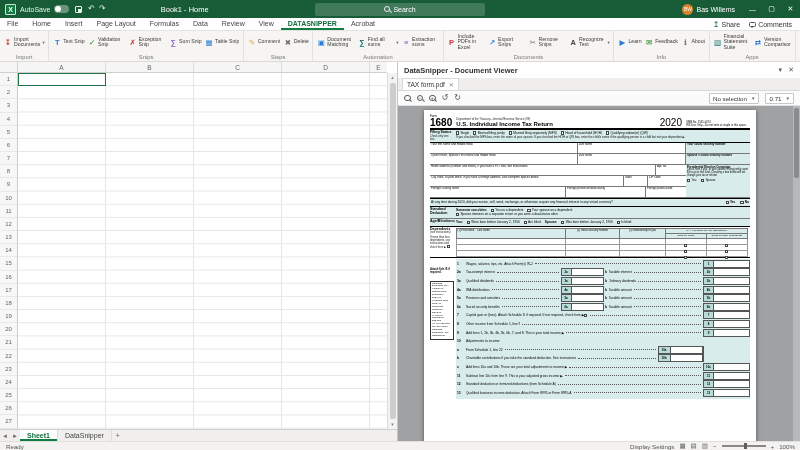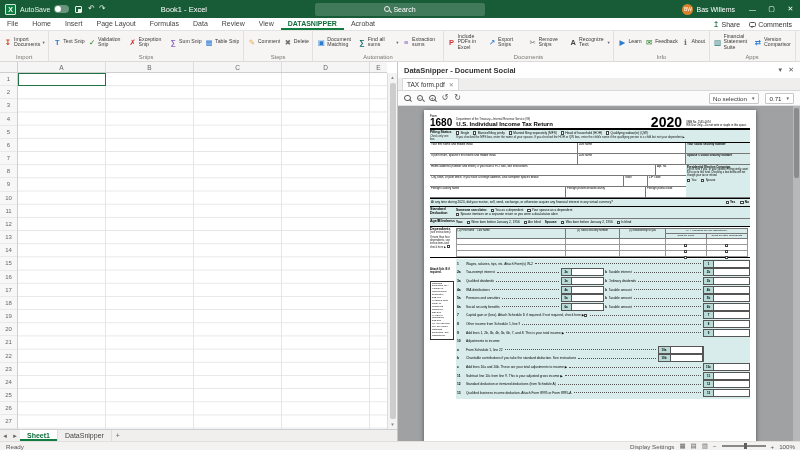--- a/index.html
+++ b/index.html
@@ -97,21 +97,21 @@
   .page{position:absolute;left:26px;top:4px;width:332px;height:620px;background:#fff;box-shadow:0 1px 4px rgba(0,0,0,.5);padding:4px 6px;color:#000}
   .teal{background:#d8edeb}
   .cb{display:inline-block;width:3.2px;height:3.2px;border:0.6px solid #444;background:#fff;margin-right:1.2px;vertical-align:-0.2px;flex:none}
   .cb.sm{width:2.8px;height:2.8px}
   .f-hdr{display:flex;align-items:flex-end;gap:4px;border-bottom:2px solid #000;padding-bottom:1px}
   .f-word{font-size:3px}
   .f-1040{font-size:10px;font-weight:bold;line-height:9px}
   .f-mid{flex:1}
   .f-dept{font-size:2.8px;color:#222}
   .f-title{font-size:6px;font-weight:bold;line-height:6.5px}
-  .f-year{font-size:14px;font-weight:bold;line-height:9px}
+  .f-year{font-size:10px;font-weight:normal;line-height:9px}
   .f-omb{width:64px;font-size:2.7px;line-height:3.1px}
   .f-filing{display:flex;border-bottom:1px solid #000;padding:1px 0}
   .fmargin{width:26px;flex:none;padding-right:2px}
   .fm-b{font-size:3.6px;font-weight:bold;line-height:3.8px}
   .fm-s{font-size:2.7px;line-height:3px;color:#222}
   .fbody{flex:1;min-width:0}
   .foptrow{display:flex;flex-wrap:nowrap;gap:4px;font-size:3.2px;align-items:center;white-space:nowrap;overflow:hidden}
   .fopt{display:inline-flex;align-items:center}
   .fnote{font-size:2.9px;line-height:3.3px;color:#111;margin-top:1px}
   .f-names{border-bottom:1px solid #000}
@@ -166,21 +166,21 @@
 
 <div class="titlebar">
   <div class="tb-left">
     <div class="xl-logo">X</div>
     <span class="tb-txt">AutoSave</span>
     <span class="tgl"></span>
     <span class="icon-save"></span>
     <span class="tb-glyph">↶</span>
     <span class="tb-glyph">↷</span>
   </div>
-  <span class="tb-title">Book1 - Excel</span>
+  <span class="tb-title">Book1 - Home</span>
   <div class="tb-search">
     <span class="mag"></span>
     <span>Search</span>
   </div>
   <div class="tb-right">
     <span class="avatar">BW</span>
     <span class="tb-user">Bas Willems</span>
     <span class="winbtn">—</span>
     <span class="winbtn">▢</span>
     <span class="winbtn close">✕</span>
@@ -389,21 +389,21 @@
         <span class="zthumb"></span>
       </span>
     <span>+</span>
     <span>100%</span>
   </div>
 </div>
 
 <div class="panel">
   <div class="phandle"></div>
   <div class="phead">
-    <span>DataSnipper - Document Social</span>
+    <span>DataSnipper - Document Viewer</span>
     <span class="phicons">
       <span>▾</span>
       <span>✕</span>
     </span>
   </div>
   <div class="ptabs">
     <div class="ptab">
       <span>TAX form.pdf</span>
       <span class="x">✕</span>
     </div>

